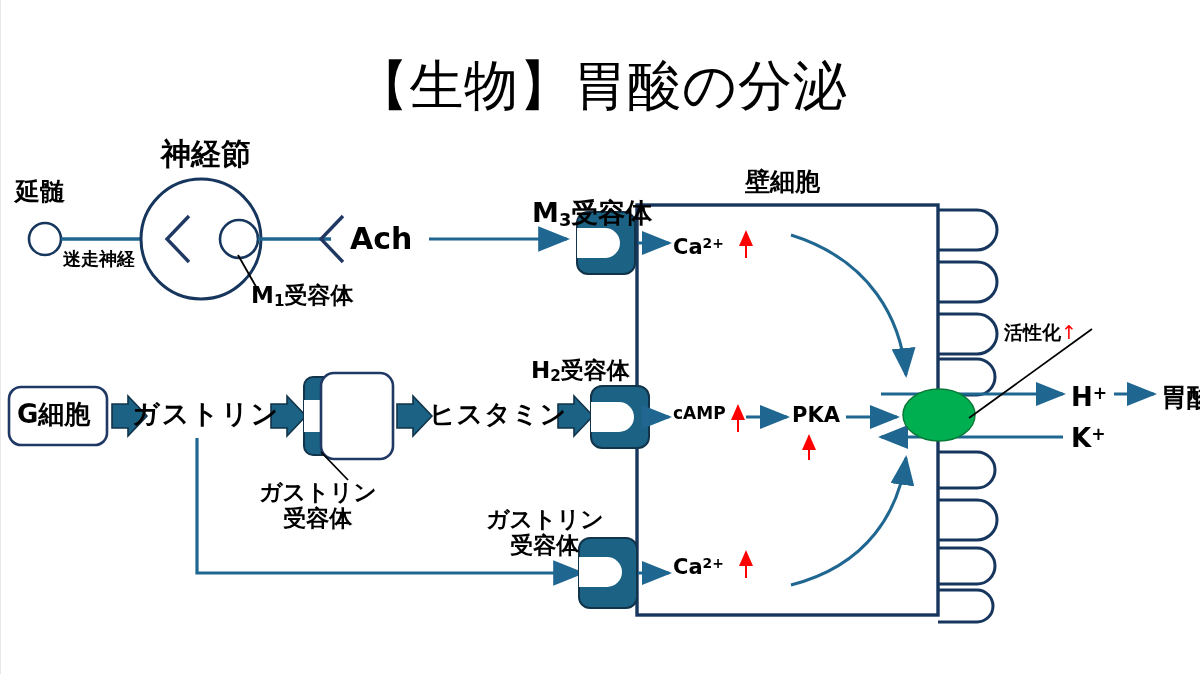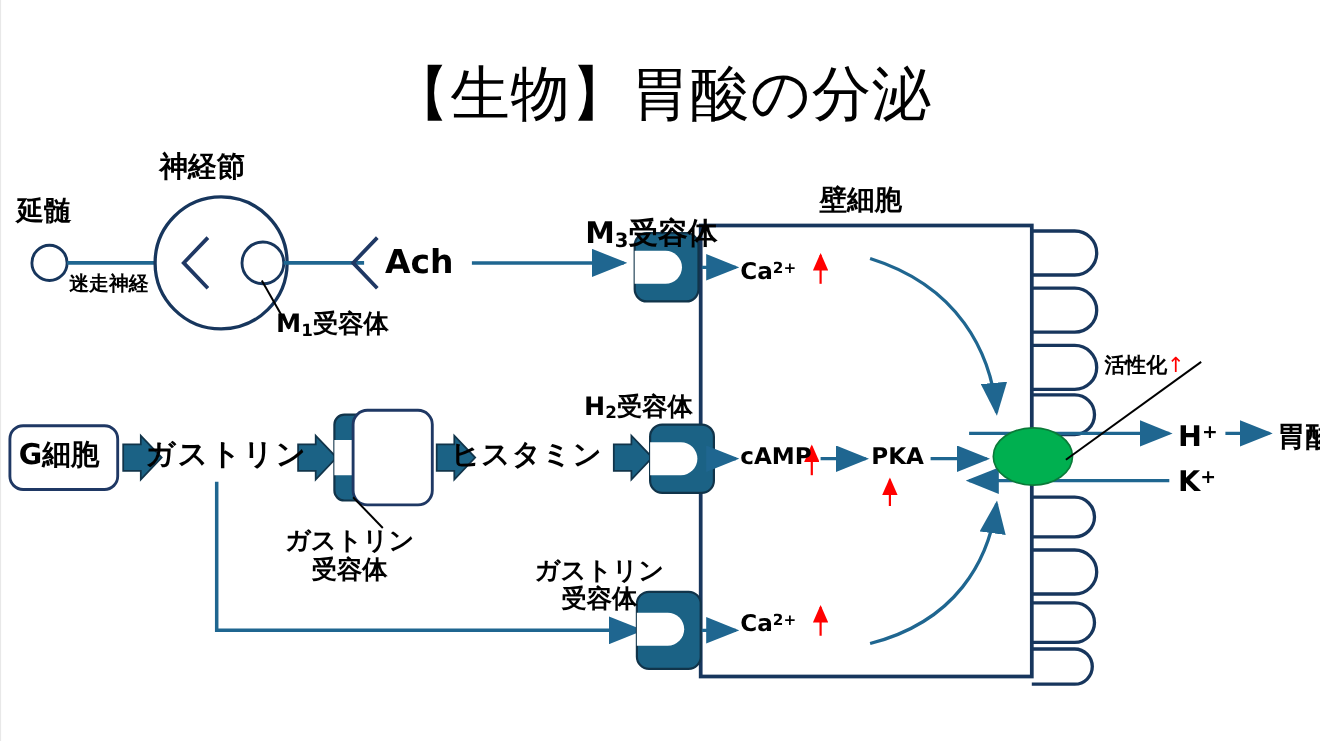--- a/index.html
+++ b/index.html
@@ -39,37 +39,37 @@
     left: 0;
     top: 56px;
     width: 1200px;
     text-align: center;
     font-size: 54px;
     font-weight: normal;
     font-family: "DejaVu Serif", "Liberation Serif", serif;
     letter-spacing: 0.5px;
   }
   .t-enzui      { left: 14px;  top: 178px; font-size: 25px; text-align: center; }
-  .t-shinkei    { left: 144px; top: 137px; font-size: 26px; font-family: Liberation Serif, serif; }
+  .t-shinkei    { left: 160px; top: 137px; font-size: 30px; }
   .t-meiso      { left: 62px;  top: 249px; font-size: 18px; }
   .t-m1         { left: 250px; top: 283px; font-size: 23px; }
   .t-ach        { left: 349px; top: 222px; font-size: 30px; }
   .t-m3         { left: 531px; top: 198px; font-size: 27px; }
   .t-heki       { left: 744px; top: 168px; font-size: 25px; }
   .t-ca1        { left: 672px; top: 236px; font-size: 21px; }
-  .t-camp       { left: 672px; top: 404px; font-size: 21px; }
+  .t-camp       { left: 672px; top: 404px; font-size: 17px; }
   .t-pka        { left: 791px; top: 404px; font-size: 21px; }
   .t-ca2        { left: 672px; top: 556px; font-size: 21px; }
   .t-h2         { left: 530px; top: 358px; font-size: 23px; }
   .t-gastrin-r2 { left: 485px; top: 506px; font-size: 23px; text-align: center; line-height: 1.14; }
   .t-gastrin-r1 { left: 258px; top: 479px; font-size: 23px; text-align: center; line-height: 1.14; }
   .t-gcell      { left: 16px;  top: 400px; font-size: 26px; }
   .t-gastrin    { left: 131px; top: 399px; font-size: 27px; letter-spacing: 2px; }
   .t-ecl        { left: 324px; top: 386px; font-size: 26px; text-align: center; line-height: 1.1; width: 64px; }
-  .t-hist       { left: 409px; top: 400px; font-size: 26px; letter-spacing: 1px; }
+  .t-hist       { left: 428px; top: 400px; font-size: 26px; letter-spacing: 1px; }
   .t-pump       { left: 1000px; top: 268px; font-size: 21px; color: #c00000; text-align: center; line-height: 1.2; }
   .t-kasseika   { left: 1003px; top: 322px; font-size: 19px; }
   .t-hplus      { left: 1070px; top: 383px; font-size: 26px; }
   .t-istan      { left: 1160px; top: 383px; font-size: 26px; }
   .t-kplus      { left: 1070px; top: 424px; font-size: 26px; }
   sub { font-size: 0.66em; vertical-align: -0.22em; font-weight: bold; }
   sup { font-size: 0.66em; vertical-align: 0.42em; font-weight: bold; }
   .red { color: #ff0000; }
   .up  { color: #ff0000; font-weight: normal; }
 </style>

